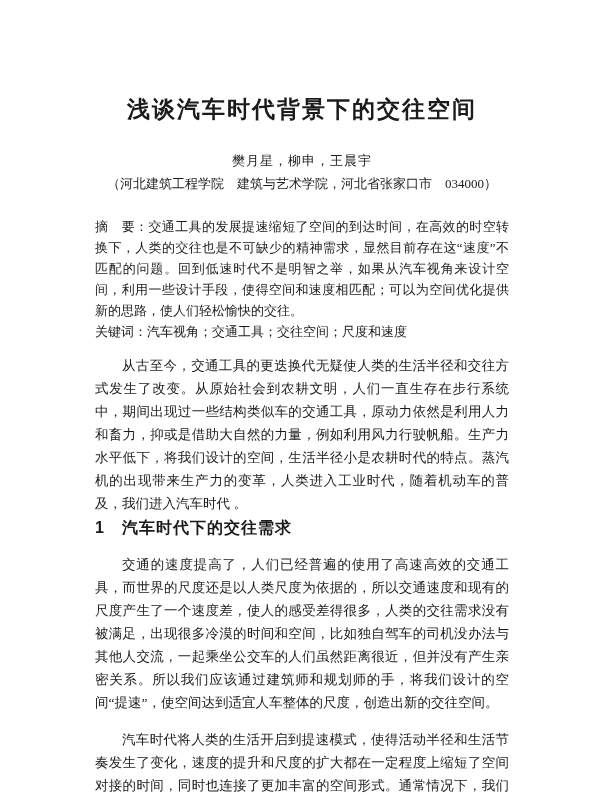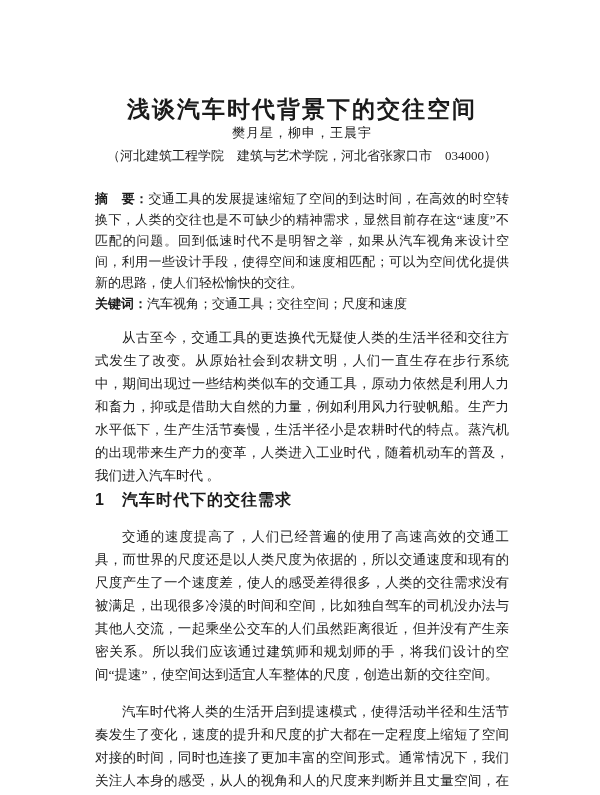--- a/index.html
+++ b/index.html
@@ -18,20 +18,21 @@
   .title {
     font-family: "Liberation Sans", "DejaVu Sans", sans-serif;
     font-weight: bold;
     font-size: 23px;
     line-height: 30px;
     letter-spacing: 2px;
     text-align: center;
     white-space: nowrap;
   }
   .authors {
+    margin-top: 28px;
     font-size: 13px;
     line-height: 17px;
     text-align: center;
     letter-spacing: 1px;
   }
   .affiliation {
     margin-top: 6px;
     font-size: 13px;
     line-height: 17px;
     text-align: center;
@@ -41,21 +42,21 @@
     font-size: 13px;
     line-height: 21px;
     text-align: justify;
   }
   .keywords {
     font-size: 13px;
     line-height: 21px;
     text-align: justify;
   }
   .lbl {
-    font-weight: bold;
+    font-weight: normal;
     font-family: "Liberation Sans", "DejaVu Sans", sans-serif;
   }
   .para {
     font-size: 13.5px;
     line-height: 23px;
     text-align: justify;
     text-indent: 2em;
   }
   .para-intro { margin-top: 12px; }
   .sec-heading {
@@ -79,21 +80,21 @@
   <h1 class="title">浅谈汽车时代背景下的交往空间</h1>
 
   <div class="authors">樊月星，柳申，王晨宇</div>
 
   <div class="affiliation">（河北建筑工程学院　建筑与艺术学院，河北省张家口市　034000）</div>
 
   <p class="abstract"><span class="lbl">摘　要：</span><span>交通工具的发展提速缩短了空间的到达时间，在高效的时空转换下，人类的交往也是不可缺少的精神需求，显然目前存在这“速度”不匹配的问题。回到低速时代不是明智之举，如果从汽车视角来设计空间，利用一些设计手段，使得空间和速度相匹配；可以为空间优化提供新的思路，使人们轻松愉快的交往。</span></p>
 
   <p class="keywords"><span class="lbl">关键词：</span><span>汽车视角；交通工具；交往空间；尺度和速度</span></p>
 
-  <p class="para para-intro">从古至今，交通工具的更迭换代无疑使人类的生活半径和交往方式发生了改变。从原始社会到农耕文明，人们一直生存在步行系统中，期间出现过一些结构类似车的交通工具，原动力依然是利用人力和畜力，抑或是借助大自然的力量，例如利用风力行驶帆船。生产力水平低下，生产生活节奏慢，生活半径小是农耕时代的特点。蒸汽机的出现带来生产力的变革，人类进入工业时代，随着机动车的普及，我们进入汽车时代 。</p>
+  <p class="para para-intro">从古至今，交通工具的更迭换代无疑使人类的生活半径和交往方式发生了改变。从原始社会到农耕文明，人们一直生存在步行系统中，期间出现过一些结构类似车的交通工具，原动力依然是利用人力和畜力，抑或是借助大自然的力量，例如利用风力行驶帆船。生产力水平低下，将我们设计的空间，生活半径小是农耕时代的特点。蒸汽机的出现带来生产力的变革，人类进入工业时代，随着机动车的普及，我们进入汽车时代 。</p>
 
   <h2 class="sec-heading h-s1"><span class="sec-num">1</span><span>汽车时代下的交往需求</span></h2>
 
   <p class="para para-s1">交通的速度提高了，人们已经普遍的使用了高速高效的交通工具，而世界的尺度还是以人类尺度为依据的，所以交通速度和现有的尺度产生了一个速度差，使人的感受差得很多，人类的交往需求没有被满足，出现很多冷漠的时间和空间，比如独自驾车的司机没办法与其他人交流，一起乘坐公交车的人们虽然距离很近，但并没有产生亲密关系。所以我们应该通过建筑师和规划师的手，将我们设计的空间“提速”，使空间达到适宜人车整体的尺度，创造出新的交往空间。</p>
 
 
   <p class="para para-s2">汽车时代将人类的生活开启到提速模式，使得活动半径和生活节奏发生了变化，速度的提升和尺度的扩大都在一定程度上缩短了空间对接的时间，同时也连接了更加丰富的空间形式。通常情况下，我们关注人本身的感受，从人的视角和人的尺度来判断并且丈量空间，在此基础上做空间的优化提升，使得空间舒适怡人利于交往，但是时代已经发生了改变，我们不应该总是期许提上去的速度慢下来，人为排斥已经扩大了的尺度，通过各种方式试图放慢脚步，停留在步行时代。时代变革不可阻挡，因此，建筑师和规划师应该考虑机动车因素对空间产生的影响，依据机动车的运动方式，遵照机动车的行驶规则，进行交</p>
 
 </div>
 

